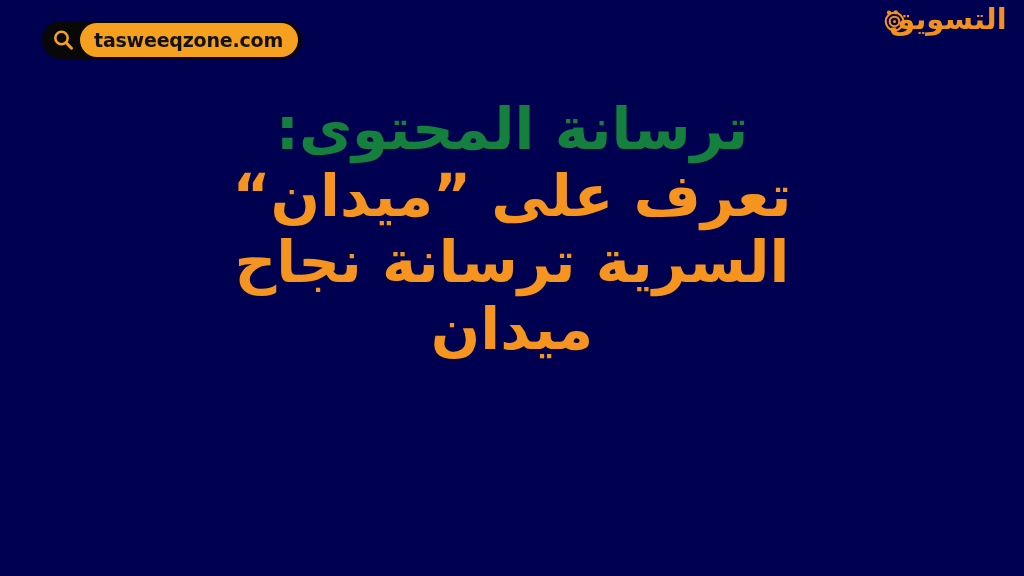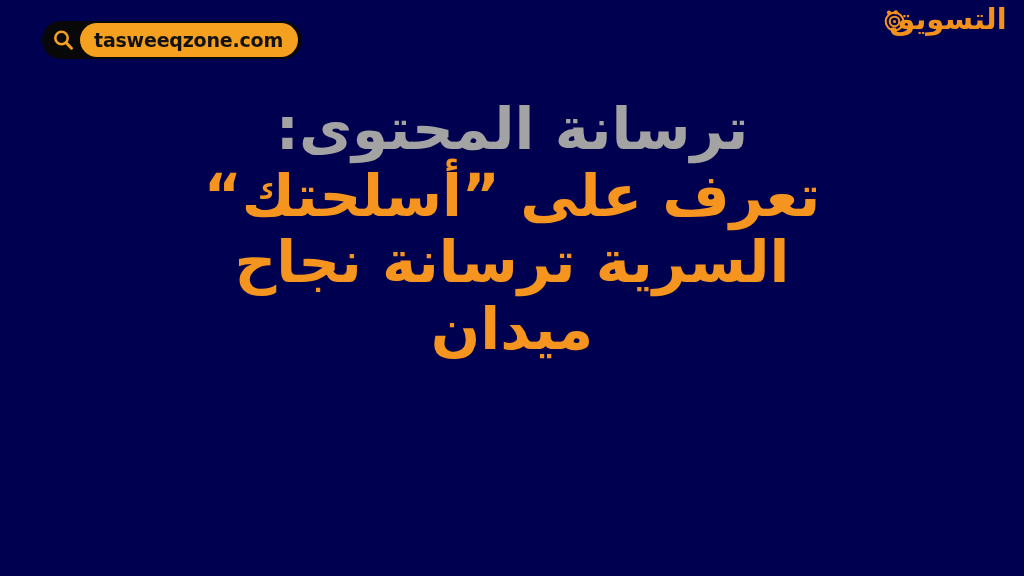--- a/index.html
+++ b/index.html
@@ -107,21 +107,21 @@
     display: block;
     font-family: "DejaVu Sans", "Liberation Sans", sans-serif;
     font-weight: bold;
     font-size: 58px;
     line-height: 1.15;
     letter-spacing: -1px;
     white-space: nowrap;
     padding: 0 10px;
     text-shadow: 0 0 1px rgba(0,0,80,0.55);
   }
-  .hl-white { color: #a3a3a3; }
+  .hl-white { color: #15803d; }
   .hl-orange { color: #F5941E; }
 </style>
 </head>
 <body>
 
 <div class="stage">
 
   <div class="badge">
     <span class="badge-icon">
       <svg width="26" height="26" viewBox="0 0 26 26" aria-hidden="true">
@@ -142,18 +142,18 @@
         <circle cx="11" cy="12" r="1.6" fill="#F2921C"></circle>
         <circle cx="5.2" cy="2.6" r="2.2" fill="#F2921C"></circle>
         <circle cx="12.4" cy="2.4" r="2.2" fill="#F2921C"></circle>
       </svg>
       <span>التسويق</span>
     </div>
   </div>
 
   <div class="headline">
     <span class="hl hl-white">ترسانة المحتوى:</span>
-    <span class="hl hl-orange">تعرف على ”أسلحتك“</span>
+    <span class="hl hl-orange">تعرف على ”ميدان“</span>
     <span class="hl hl-orange">السرية ترسانة نجاح</span>
     <span class="hl hl-orange">ميدان</span>
   </div>
 
 </div>
 
 </body></html>

